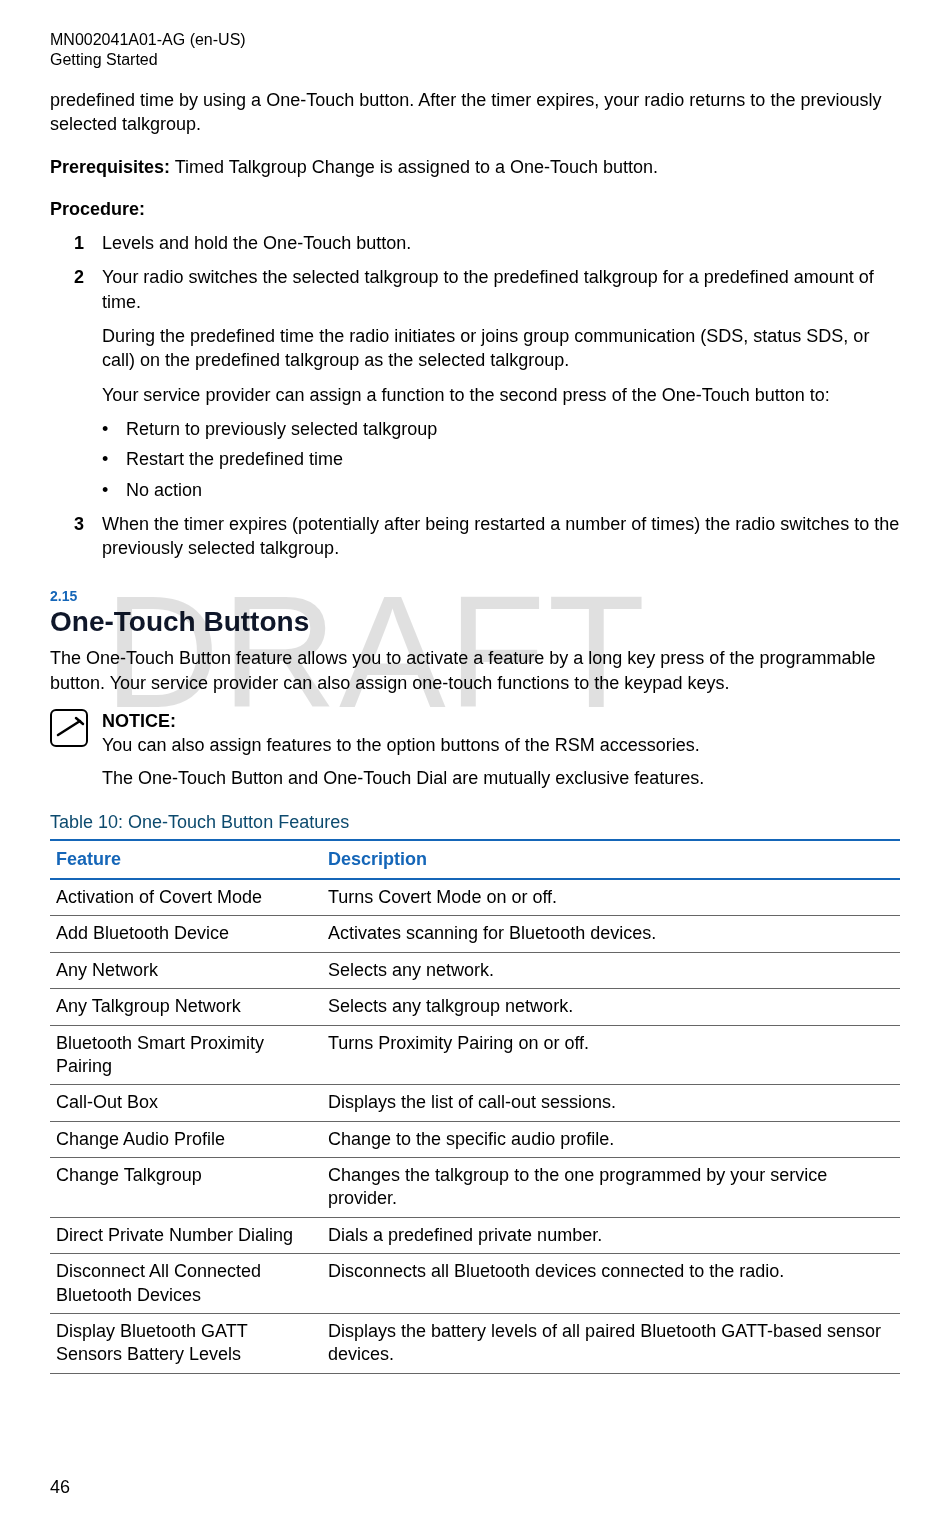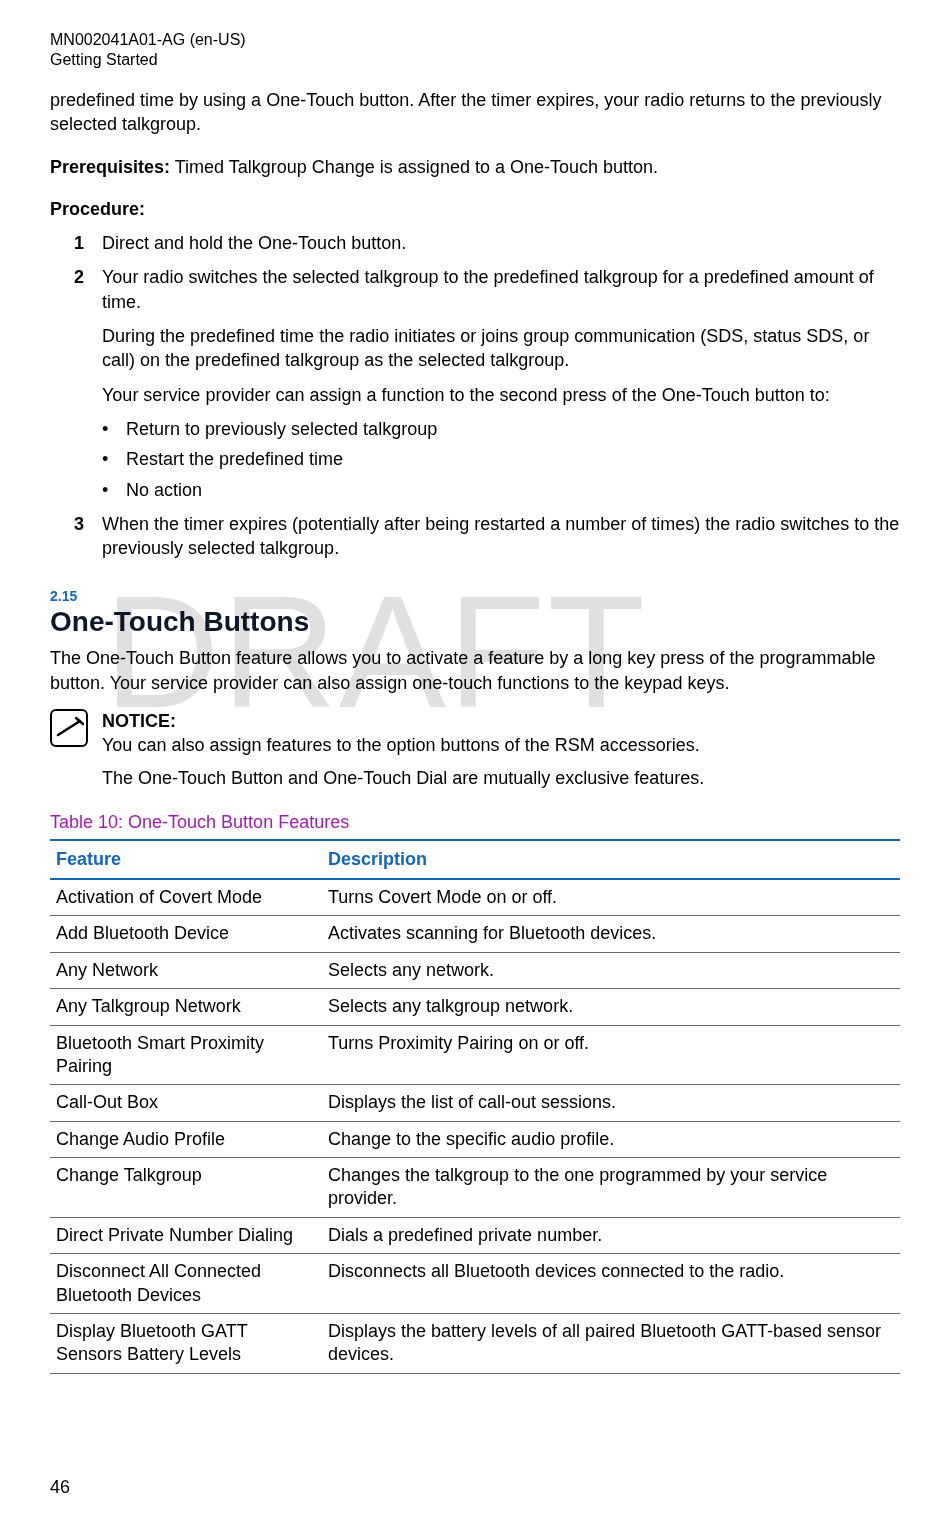--- a/index.html
+++ b/index.html
@@ -96,21 +96,21 @@
     border: 2px solid #000;
     border-radius: 6px;
     margin-right: 14px;
     position: relative;
     flex-shrink: 0;
   }
   .notice-icon svg { width: 100%; height: 100%; }
   .notice-text p { margin: 0 0 8px 0; }
   .notice-text p:last-child { margin-bottom: 0; }
   .table-caption {
-    color: #a21caf;
+    color: #0c4a6e;
     font-size: 18px;
     margin-top: 22px;
   }
   table {
     width: 100%;
     border-collapse: collapse;
     margin-top: 6px;
     font-size: 18px;
   }
   th {
@@ -151,21 +151,21 @@
   <div class="body-text">
     <span class="bold">Prerequisites:</span><span> Timed Talkgroup Change is assigned to a One-Touch button.</span>
   </div>
 
   <div class="body-text bold">Procedure:</div>
 
   <ol class="ol">
     <li>
       <span class="num">1</span>
       <div class="li-body">
-          <p>Direct and hold the One-Touch button.</p>
+          <p>Levels and hold the One-Touch button.</p>
         </div>
     </li>
     <li>
       <span class="num">2</span>
       <div class="li-body">
         <p>Your radio switches the selected talkgroup to the predefined talkgroup for a predefined amount of time.</p>
         <p>During the predefined time the radio initiates or joins group communication (SDS, status SDS, or call) on the predefined talkgroup as the selected talkgroup.</p>
         <p>Your service provider can assign a function to the second press of the One-Touch button to:</p>
         <ul class="ul">
           <li>

